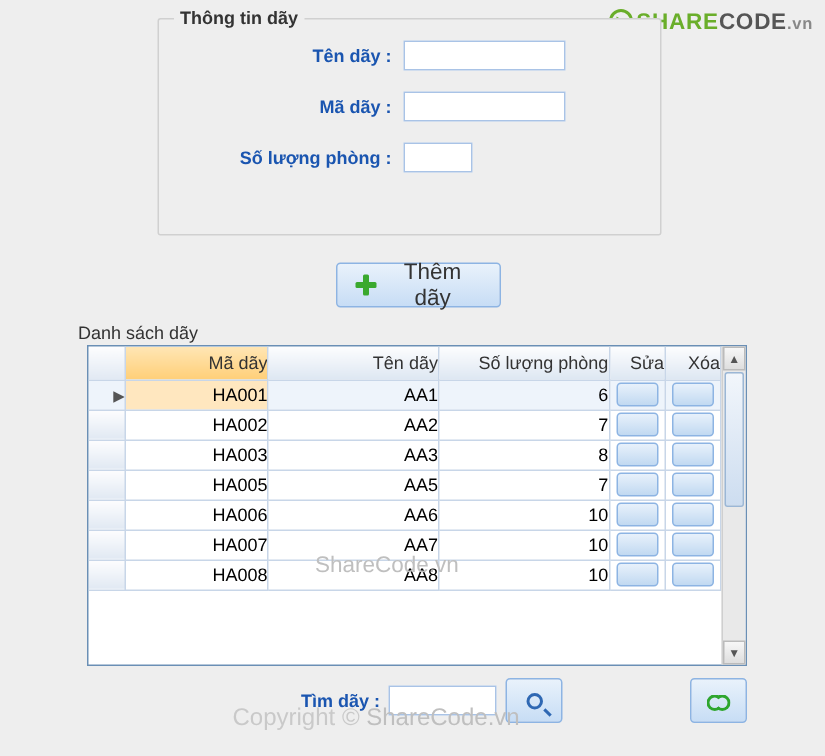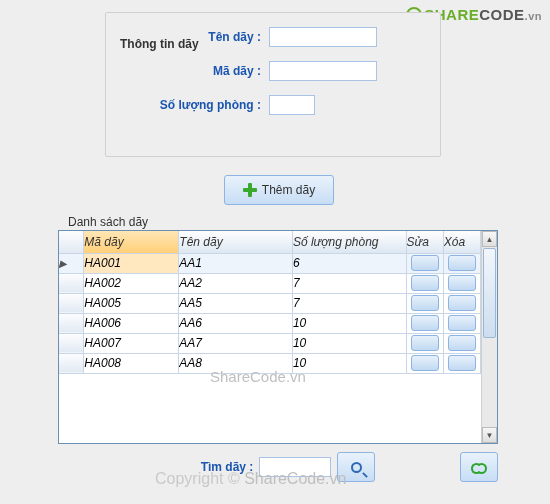--- a/index.html
+++ b/index.html
@@ -49,21 +49,20 @@
     border-radius: 2px;
     background: #eeeeee;
   }
   .group-title {
     position: absolute;
     top: -8px; left: 10px;
     background: #eeeeee;
     padding: 0 4px;
     font-weight: bold;
     color: #333;
-    margin-top: 32px;
   }
   .form-row {
     display: flex; align-items: center;
     margin: 14px 0 0 40px;
   }
   .form-row label {
     width: 115px;
     text-align: right;
     margin-right: 8px;
     color: #1a55b0;
@@ -82,63 +81,62 @@
   .btn {
     display: inline-flex;
     align-items: center;
     justify-content: center;
     height: 30px;
     border: 1px solid #8db4e3;
     border-radius: 3px;
     background: linear-gradient(#e9f2fb, #c7ddf5);
     cursor: pointer;
     font-family: inherit;
-    font-size: 12px;
+    font-size: 15px;
     color: #333;
     padding: 0 12px;
   }
   .btn-add {
     position: absolute;
     left: 224px; top: 175px;
     width: 110px;
   }
   .plus-icon {
     display:inline-block;width:14px;height:14px;position:relative;margin-right:5px;
   }
   .plus-icon::before,.plus-icon::after{
     content:"";position:absolute;background:#3aa92e;border-radius:1px;
   }
   .plus-icon::before{left:5px;top:0;width:4px;height:14px;}
   .plus-icon::after{top:5px;left:0;width:14px;height:4px;}
 
   .list-label {
-    position:absolute; left:68px; top:215px; color:#333;
+    position:absolute; left:52px; top:215px; color:#333;
   }
 
   .grid-wrap {
     position:absolute;
     left:58px; top:230px;
     width:440px; height:214px;
     border:1px solid #6a8fb5;
     background:#fff;
     display:flex;
   }
   .grid-scroll { flex:1; overflow:hidden; }
   table.grid {
     width:100%; border-collapse:collapse; table-layout:fixed;
   }
   .grid th, .grid td {
     border-right:1px solid #c8d6e8;
     border-bottom:1px solid #c8d6e8;
     height:20px;
     padding:0;
-    text-align:left;
+    text-align:right;
     white-space:nowrap;
     overflow:hidden;
-    font-style:italic;
   }
   .grid th {
     background:linear-gradient(#fdfdfe,#dde7f2);
     font-weight:normal;
     color:#333;
     height:22px;
   }
   .grid th.hl {
     background:linear-gradient(#ffe6b5,#ffcf78);
   }
@@ -281,20 +279,32 @@
             <td class="col-c3">7</td>
             <td class="col-c4">
               <span class="mini-btn"></span>
             </td>
             <td class="col-c5">
               <span class="mini-btn"></span>
             </td>
           </tr>
           <tr>
             <td class="rowhdr"></td>
+            <td class="col-c1 c1">HA003</td>
+            <td class="col-c2">AA3</td>
+            <td class="col-c3">8</td>
+            <td class="col-c4">
+              <span class="mini-btn"></span>
+            </td>
+            <td class="col-c5">
+              <span class="mini-btn"></span>
+            </td>
+          </tr>
+          <tr>
+            <td class="rowhdr"></td>
             <td class="col-c1 c1">HA005</td>
             <td class="col-c2">AA5</td>
             <td class="col-c3">7</td>
             <td class="col-c4">
               <span class="mini-btn"></span>
             </td>
             <td class="col-c5">
               <span class="mini-btn"></span>
             </td>
           </tr>

